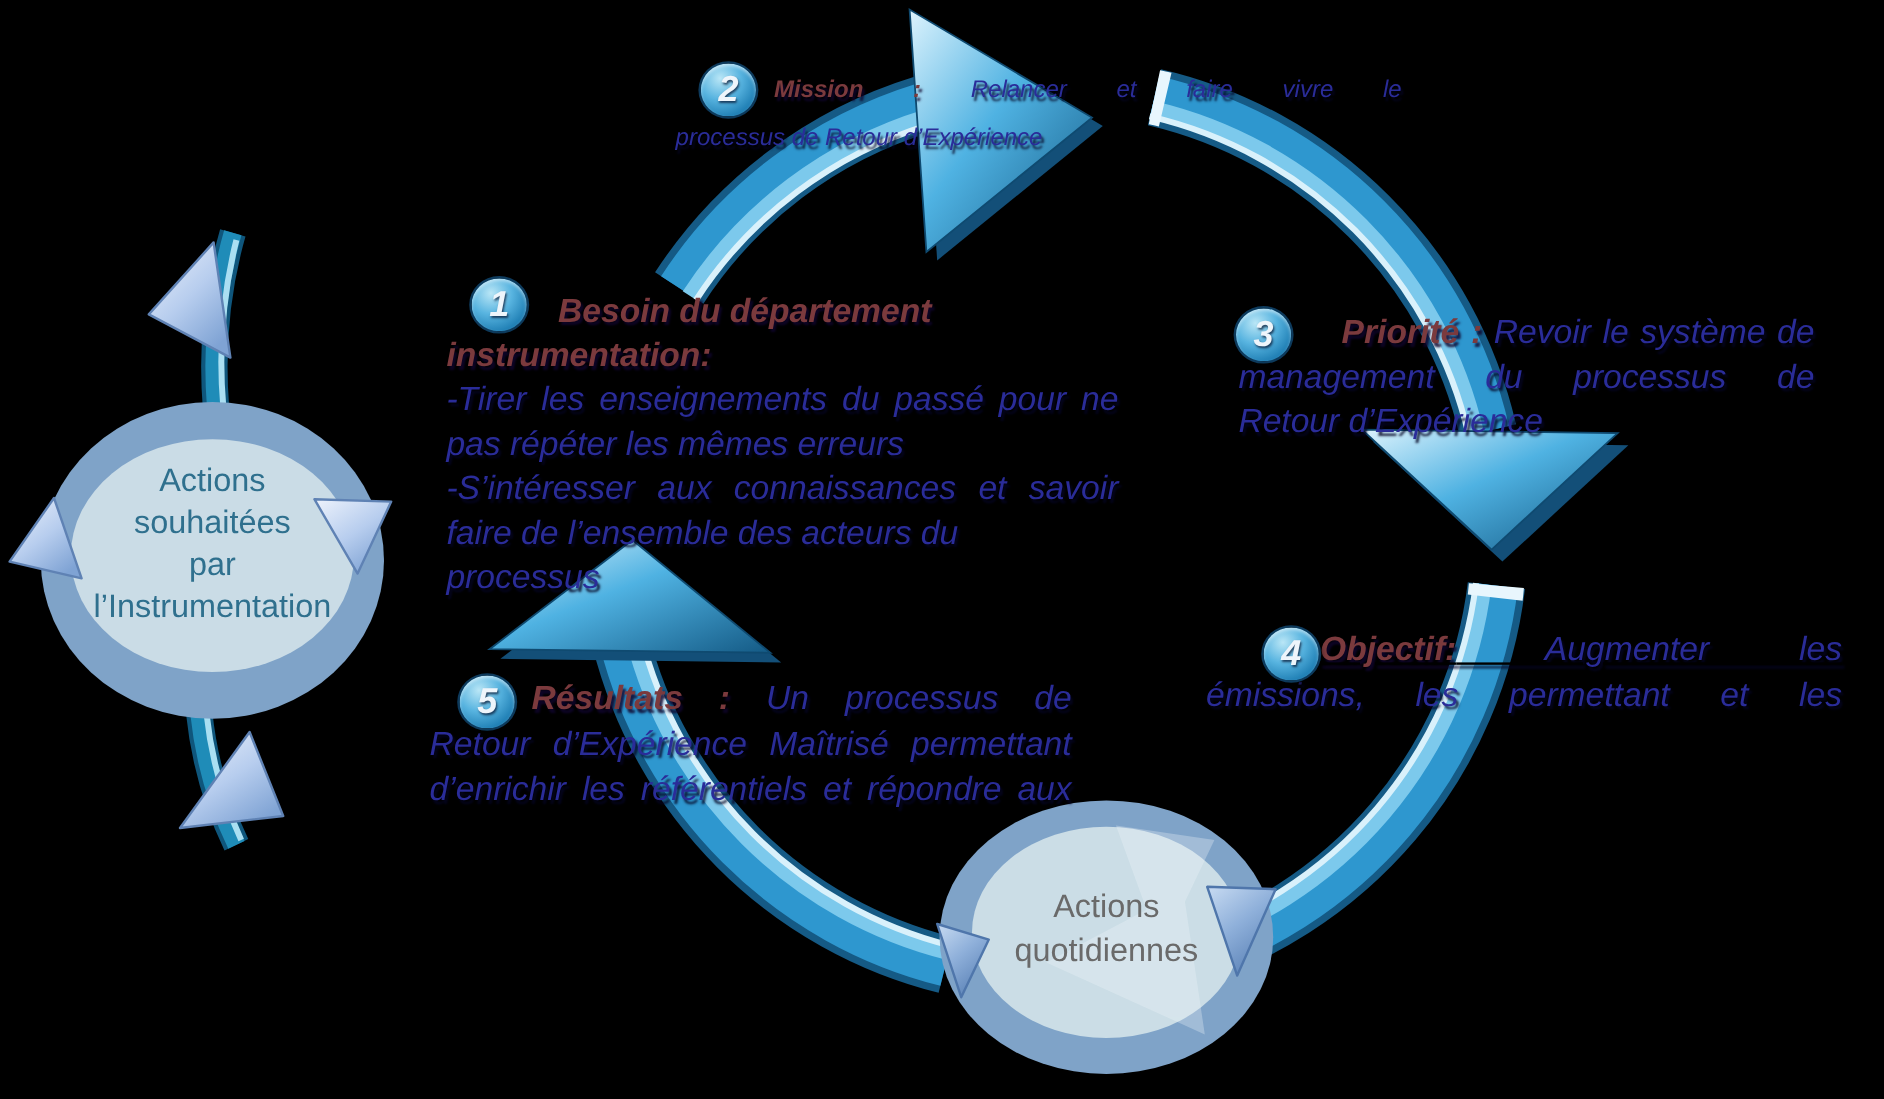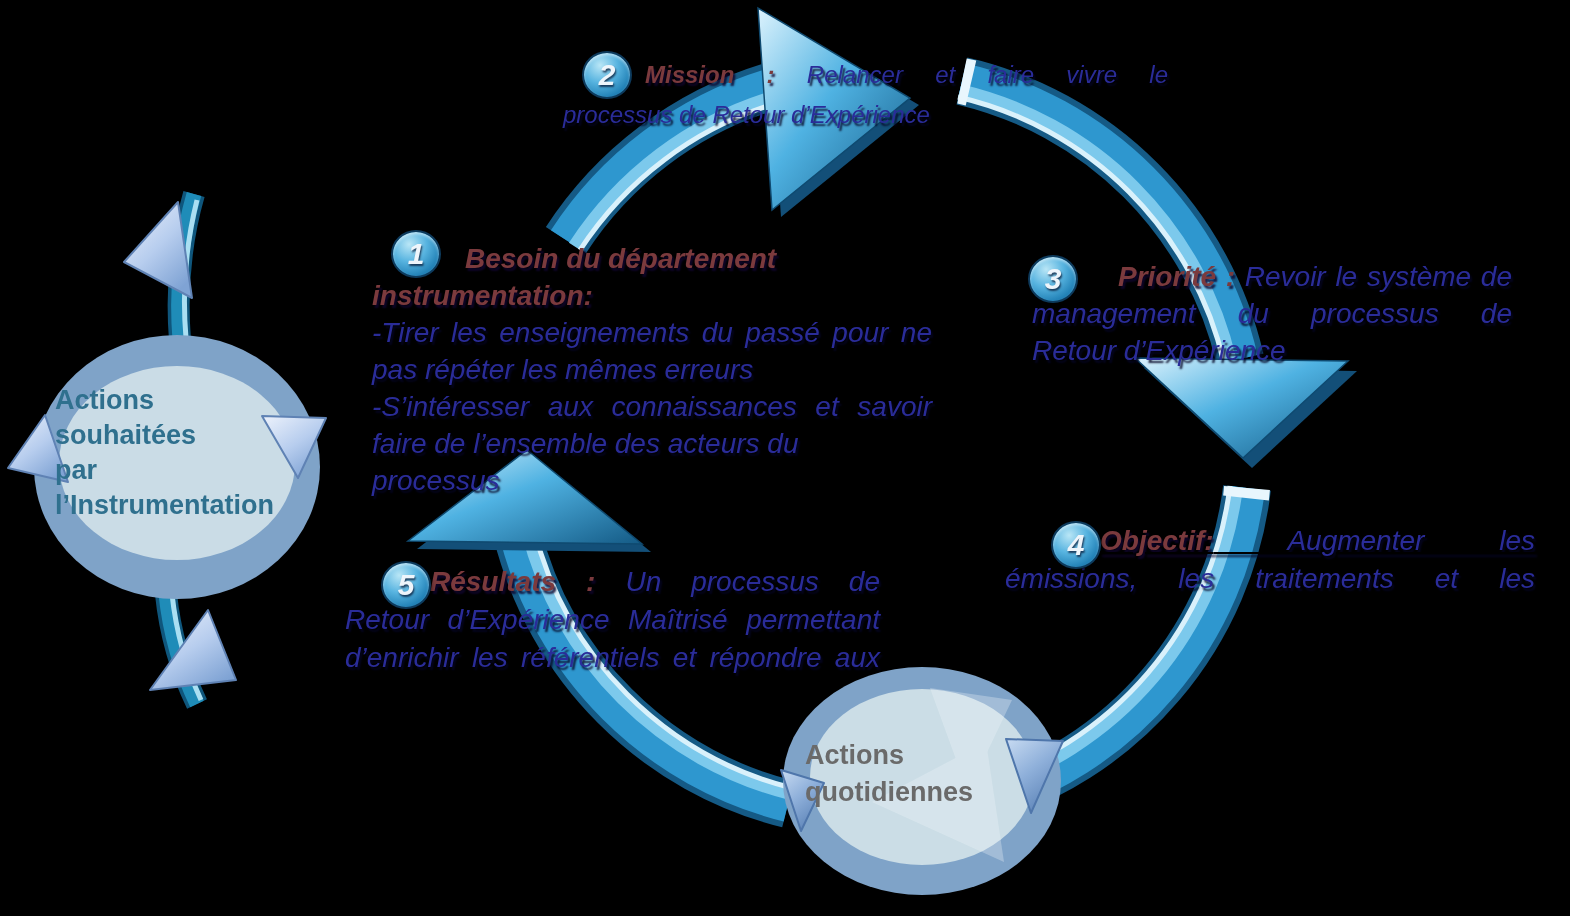--- a/index.html
+++ b/index.html
@@ -19,27 +19,27 @@
   #badge4{left:1051px;top:521px;}
   #badge5{left:381px;top:561px;}
 
   
   .sec{position:absolute;font-style:italic;}
   .sec .line{text-align:justify;white-space:nowrap;}
   .sec .line.stretch{text-align-last:justify;-moz-text-align-last:justify;}
   .sec .t{color:#7b3a3d;font-weight:bold;text-shadow:2px 3px 2px rgba(15,5,45,.85);}
   .sec .b{color:#2a2c99;text-shadow:2px 3px 2px rgba(5,5,35,.85);}
   #sec1{left:372px;top:228px;width:560px;font-size:28px;line-height:37px;}
-  #sec2{left:563px;top:55px;width:605px;font-size:24px;line-height:40px;}
+  #sec2{left:563px;top:55px;width:605px;font-size:20px;line-height:40px;}
   #sec3{left:1032px;top:258px;width:480px;font-size:28px;line-height:37px;}
   #sec4{left:1005px;top:522px;width:530px;font-size:28px;line-height:38px;}
-  #sec5{left:345px;top:563px;width:535px;font-size:28px;line-height:38px;}
+  #sec5{left:358px;top:563px;width:535px;font-size:28px;line-height:38px;}
 
   
-  .ellipse-label{position:absolute;font-weight:bold;}
+  .ellipse-label{position:absolute;text-align:center;font-weight:normal;}
   #label-left{left:55px;top:383px;width:244px;font-size:27px;line-height:35px;color:#2f708e;}
   #label-bottom{left:805px;top:737px;width:234px;font-size:27px;line-height:37px;color:#6a6a6a;}
 </style>
 </head>
 <body>
 
 <div id="stage">
 
   <svg id="cycle-svg" width="1570" height="916" viewBox="0 0 1570 916">
     <defs>
@@ -145,21 +145,21 @@
       <div class="line stretch" style="padding-left: 82px;"><span class="t">Mission :</span><span class="b"> Relancer et faire vivre le</span></div>
       <div class="line"><span class="b">processus de Retour d’Expérience</span></div>
     </div>
   <div class="sec" id="sec3">
       <div class="line stretch" style="padding-left: 86px;"><span class="t">Priorité :</span><span class="b"> Revoir le système de</span></div>
       <div class="line stretch"><span class="b">management du processus de</span></div>
       <div class="line"><span class="b">Retour d’Expérience</span></div>
     </div>
   <div class="sec" id="sec4">
       <div class="line stretch" style="padding-left: 95px; text-decoration: underline;"><span class="t">Objectif:</span><span class="b"> Augmenter les</span></div>
-      <div class="line stretch"><span class="b">émissions, les traitements et les</span></div>
+      <div class="line stretch"><span class="b">émissions, les permettant et les</span></div>
     </div>
   <div class="sec" id="sec5">
       <div class="line stretch" style="padding-left: 85px;"><span class="t">Résultats :</span><span class="b"> Un processus de</span></div>
       <div class="line stretch"><span class="b">Retour d’Expérience Maîtrisé permettant</span></div>
       <div class="line stretch"><span class="b">d’enrichir les référentiels et répondre aux</span></div>
     </div>
 
   <div class="badge" id="badge1">1</div>
   <div class="badge" id="badge2">2</div>
   <div class="badge" id="badge3">3</div>

